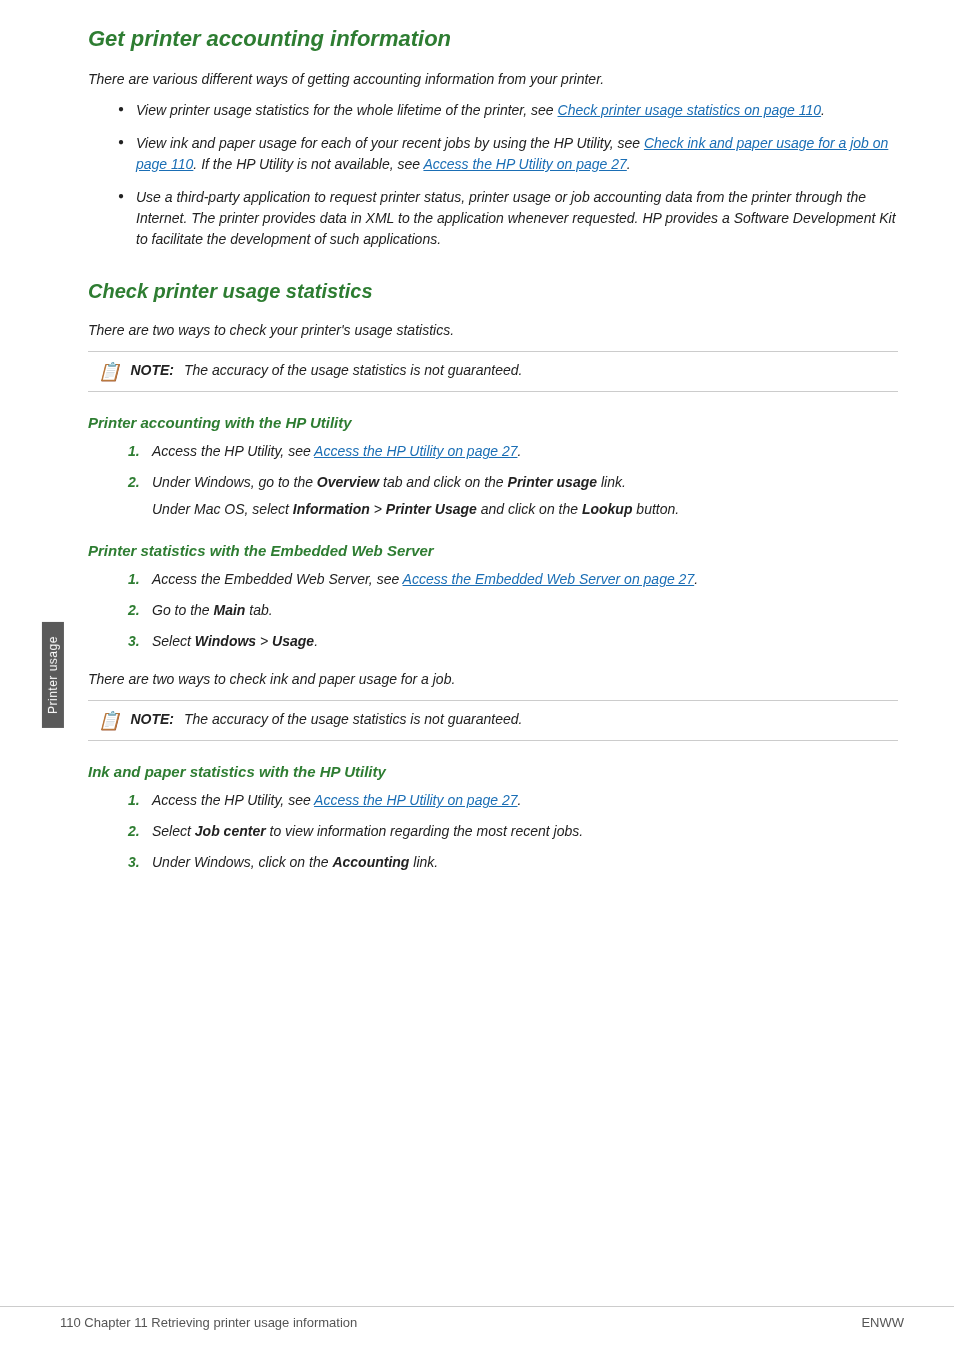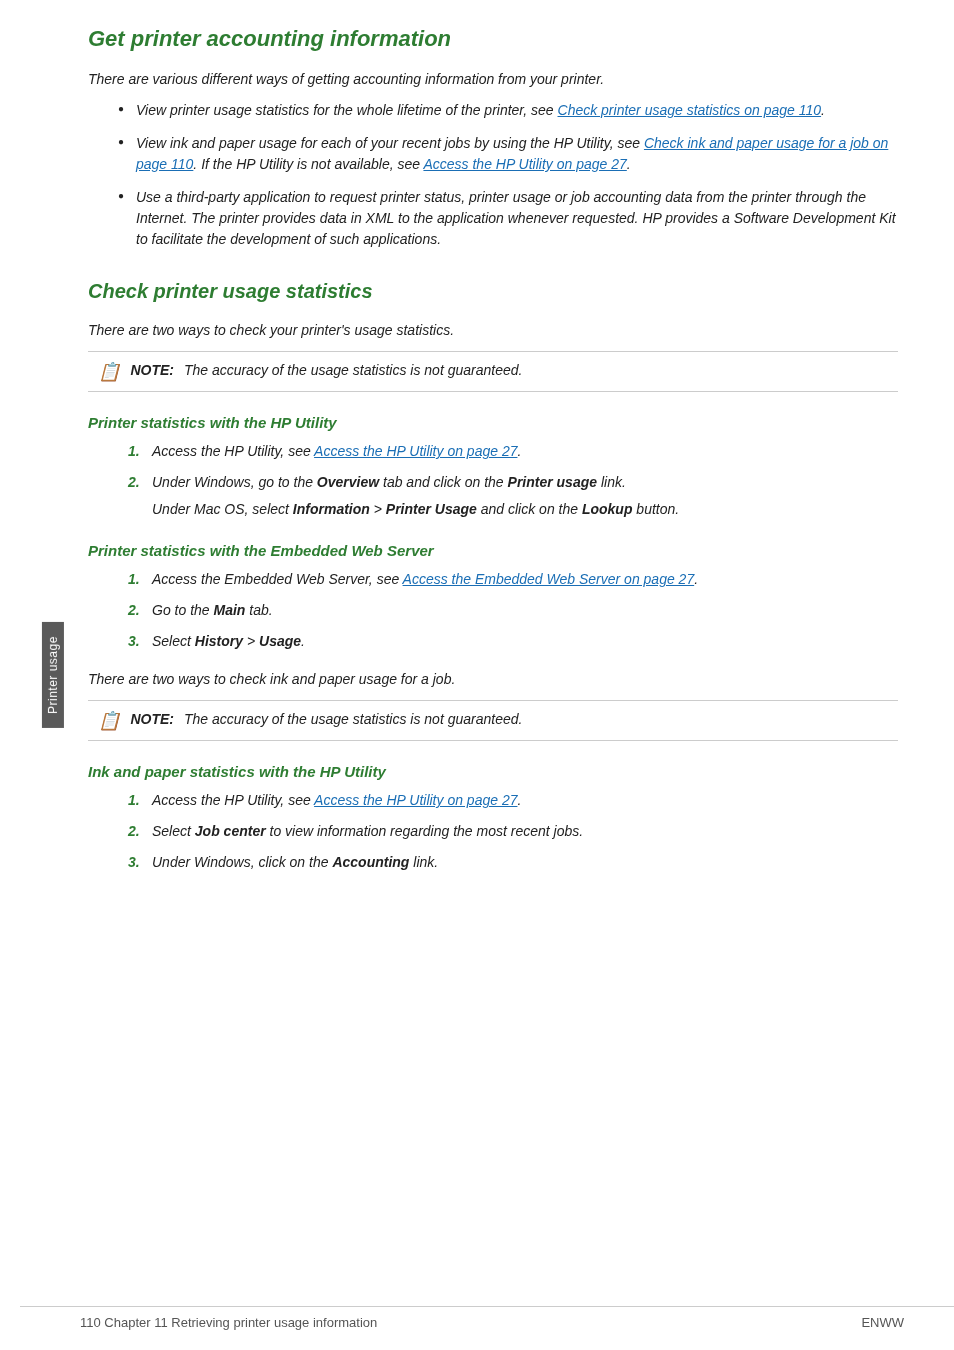--- a/index.html
+++ b/index.html
@@ -159,21 +159,20 @@
       bottom: 20px;
       left: 0;
       right: 0;
       display: flex;
       justify-content: space-between;
       padding: 0 50px 0 60px;
       font-size: 13px;
       color: #555;
       border-top: 1px solid #ccc;
       padding-top: 8px;
-      margin-left: 20px;
     }
   </style>
 </head>
 <body>
 
 <div class="side-tab">
   <span>Printer usage</span>
 </div>
 
 <div class="main-content">
@@ -197,21 +196,21 @@
   <p>There are two ways to check your printer's usage statistics.</p>
 
   <div class="note-box">
     <span class="note-icon">📋</span>
     <span class="note-text">
       <span class="note-label">NOTE:</span>
       <span>The accuracy of the usage statistics is not guaranteed.</span>
     </span>
   </div>
 
-  <h3 class="subsection-title">Printer statistics with the HP Utility</h3>
+  <h3 class="subsection-title">Printer accounting with the HP Utility</h3>
 
   <ol class="numbered-list">
     <li>
       <span class="num">1.</span>
       <span>Access the HP Utility, see </span><a href="#access-hp-utility">Access the HP Utility on page 27</a><span>.</span>
     </li>
     <li>
       <span class="num">2.</span>
       <span>Under Windows, go to the </span><strong>Overview</strong><span> tab and click on the </span><strong>Printer usage</strong><span> link.</span>
     </li>
@@ -226,21 +225,21 @@
     <li>
       <span class="num">1.</span>
       <span>Access the Embedded Web Server, see </span><a href="#access-ews">Access the Embedded Web Server on page 27</a><span>.</span>
     </li>
     <li>
       <span class="num">2.</span>
       <span>Go to the </span><strong>Main</strong><span> tab.</span>
     </li>
     <li>
       <span class="num">3.</span>
-      <span>Select </span><strong>History</strong><span> &gt; </span><strong>Usage</strong><span>.</span>
+      <span>Select </span><strong>Windows</strong><span> &gt; </span><strong>Usage</strong><span>.</span>
     </li>
   </ol>
 
   <p>There are two ways to check ink and paper usage for a job.</p>
 
   <div class="note-box">
     <span class="note-icon">📋</span>
     <span class="note-text">
       <span class="note-label">NOTE:</span>
       <span>The accuracy of the usage statistics is not guaranteed.</span>

